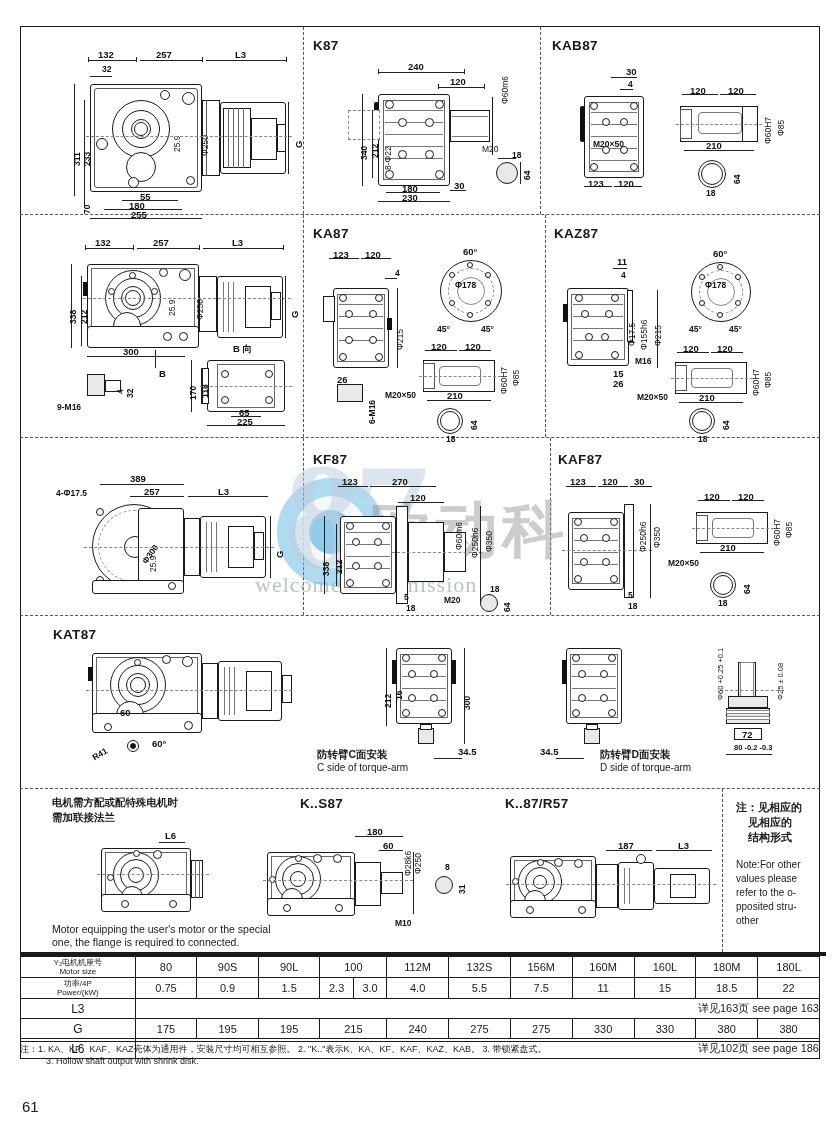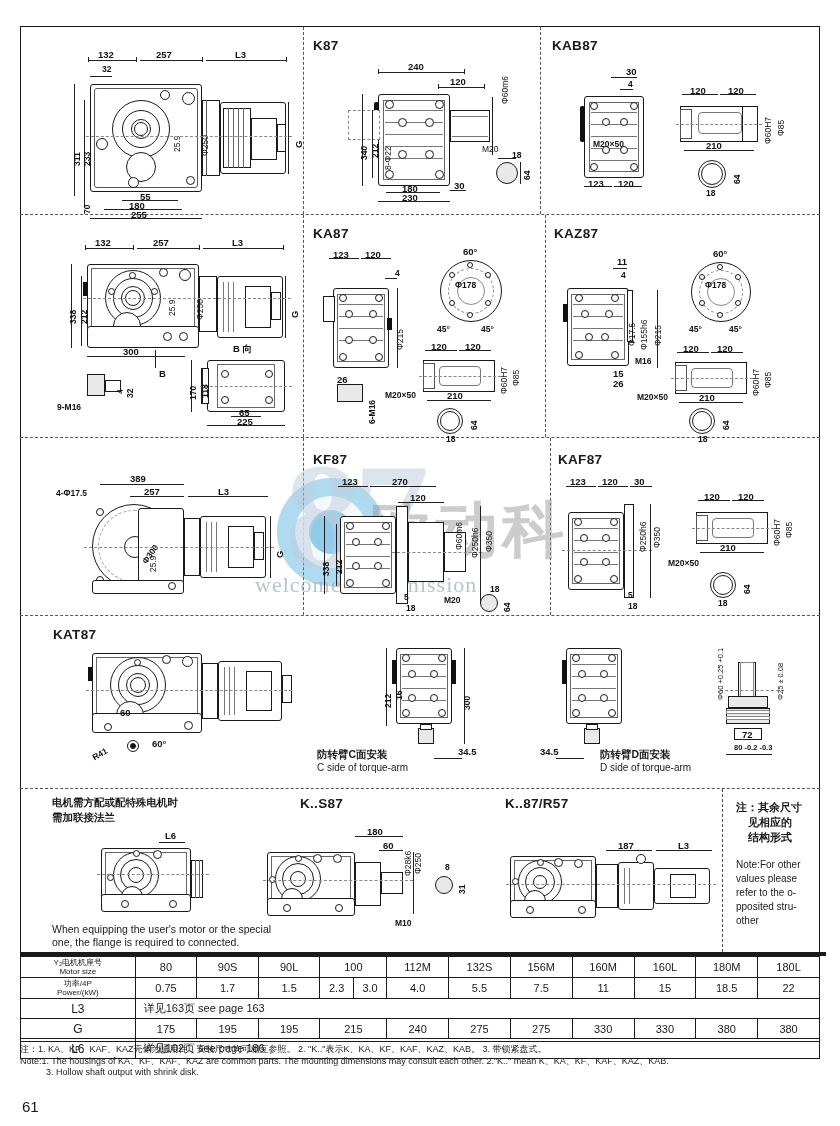--- a/index.html
+++ b/index.html
@@ -49,21 +49,21 @@
 
   .label{position:absolute;font-size:10px;white-space:nowrap;}
   .label.cn{font-size:10.5px;}
   .label.bold{font-weight:bold;}
 
   
   .tbl{position:absolute;left:20px;top:956px;width:800px;border-collapse:collapse;
        font-size:11px;}
   .tbl td{border:1px solid #1a1a1a;text-align:center;padding:1px 0;height:17px;}
   .tbl td.hdr{font-size:8px;line-height:9px;padding:1px 2px;}
-  .tbl td.lft{text-align:left;padding-left:8px;}
+  .tbl td.lft{text-align:right;padding-left:8px;}
   .tbl td.rowlbl{font-size:12px;}
 
   
   .notes{position:absolute;left:20px;top:1044px;width:810px;font-size:9px;line-height:11.5px;}
   .notes .cnline{font-size:9px;}
   .pageno{position:absolute;left:22px;top:1098px;font-size:15px;}
 
   
   .rnote{position:absolute;font-size:10px;line-height:13px;}
   .rnote.cn{font-weight:bold;font-size:11px;line-height:15px;}
@@ -734,21 +734,21 @@
     <div class="circ" style="left:60px;top:22px;width:9px;height:9px;"></div>
     <div class="circ" style="left:28px;top:58px;width:22px;height:22px;"></div>
     <div class="box r3" style="left:8px;top:66px;width:90px;height:18px;"></div>
     <div class="circ" style="left:28px;top:72px;width:8px;height:8px;"></div>
     <div class="circ" style="left:76px;top:72px;width:8px;height:8px;"></div>
     <div class="box" style="left:98px;top:32px;width:12px;height:38px;"></div>
     <div class="ln v" style="left:102px;top:32px;height:38px;background:#666;"></div>
     <div class="ln v" style="left:106px;top:32px;height:38px;background:#666;"></div>
     <div class="cl" style="left:4px;top:46px;width:112px;"></div>
   </div>
-  <div class="label" style="left:52px;top:923px;font-size:10.5px;">When equipping the user's motor or the special</div>
+  <div class="label" style="left:52px;top:923px;font-size:10.5px;">Motor equipping the user's motor or the special</div>
   <div class="label" style="left:52px;top:936px;font-size:10.5px;">one, the flange is required to connected.</div>
 
   <div class="title" style="left:300px;top:796px;">K..S87</div>
   <div class="dw" style="left:255px;top:818px;width:230px;height:120px;">
     <div class="dimline" style="left:100px;top:18px;width:48px;"></div>
     <div class="dim b" style="left:112px;top:8px;font-weight:bold;">180</div>
     <div class="dimline" style="left:124px;top:32px;width:24px;"></div>
     <div class="dim b" style="left:128px;top:22px;font-weight:bold;">60</div>
 
     <div class="box r3" style="left:12px;top:34px;width:88px;height:62px;"></div>
@@ -800,21 +800,21 @@
     <div class="box" style="left:96px;top:46px;width:22px;height:44px;"></div>
     <div class="box r3" style="left:118px;top:44px;width:36px;height:48px;"></div>
     <div class="ln v" style="left:124px;top:50px;height:36px;background:#777;"></div>
     <div class="ln v" style="left:129px;top:50px;height:36px;background:#777;"></div>
     <div class="circ" style="left:136px;top:36px;width:10px;height:10px;"></div>
     <div class="box r3" style="left:154px;top:50px;width:56px;height:36px;"></div>
     <div class="box" style="left:170px;top:56px;width:26px;height:24px;"></div>
     <div class="cl" style="left:6px;top:66px;width:210px;"></div>
   </div>
 
-  <div class="rnote cn" style="left:736px;top:800px;">注：其余尺寸</div>
+  <div class="rnote cn" style="left:736px;top:800px;">注：见相应的</div>
   <div class="rnote cn" style="left:748px;top:815px;">见相应的</div>
   <div class="rnote cn" style="left:748px;top:830px;">结构形式</div>
   <div class="rnote" style="left:736px;top:858px;">Note:For other</div>
   <div class="rnote" style="left:736px;top:872px;">values please</div>
   <div class="rnote" style="left:736px;top:886px;">refer to the o-</div>
   <div class="rnote" style="left:736px;top:900px;">pposited stru-</div>
   <div class="rnote" style="left:736px;top:914px;">other</div>
 
   <table class="tbl">
     <tbody>
@@ -834,21 +834,21 @@
       <td style="width:62px;">160L</td>
       <td style="width:62px;">180M</td>
       <td style="width:62px;">180L</td>
     </tr>
     <tr>
       <td class="hdr">
         <span>功率/4P</span><br>
         <span>Power/(kW)</span>
       </td>
       <td>0.75</td>
-      <td>1.7</td>
+      <td>0.9</td>
       <td>1.5</td>
       <td style="width:33px;">2.3</td>
       <td style="width:33px;">3.0</td>
       <td>4.0</td>
       <td>5.5</td>
       <td>7.5</td>
       <td>11</td>
       <td>15</td>
       <td>18.5</td>
       <td>22</td>
@@ -873,19 +873,18 @@
     </tr>
     <tr>
       <td class="rowlbl">L6</td>
       <td class="lft" colspan="12">详见102页   see page 186</td>
     </tr>
   </tbody>
     </table>
 
   <div class="notes">
     <div class="cnline">注：1. KA、KF、KAF、KAZ壳体为通用件，安装尺寸均可相互参照。    2. "K.."表示K、KA、KF、KAF、KAZ、KAB。    3. 带锁紧盘式。</div>
-    <div>Note:1. The housings of KA、KF、KAF、KAZ are common parts. The mounting dimensions may consult each other.  2."K.." mean K、KA、KF、KAF、KAZ、KAB.</div>
     <div style="padding-left:26px;">3. Hollow shaft output with shrink disk.</div>
   </div>
 
   <div class="pageno">61</div>
 
 </div>
 
 </body></html>

